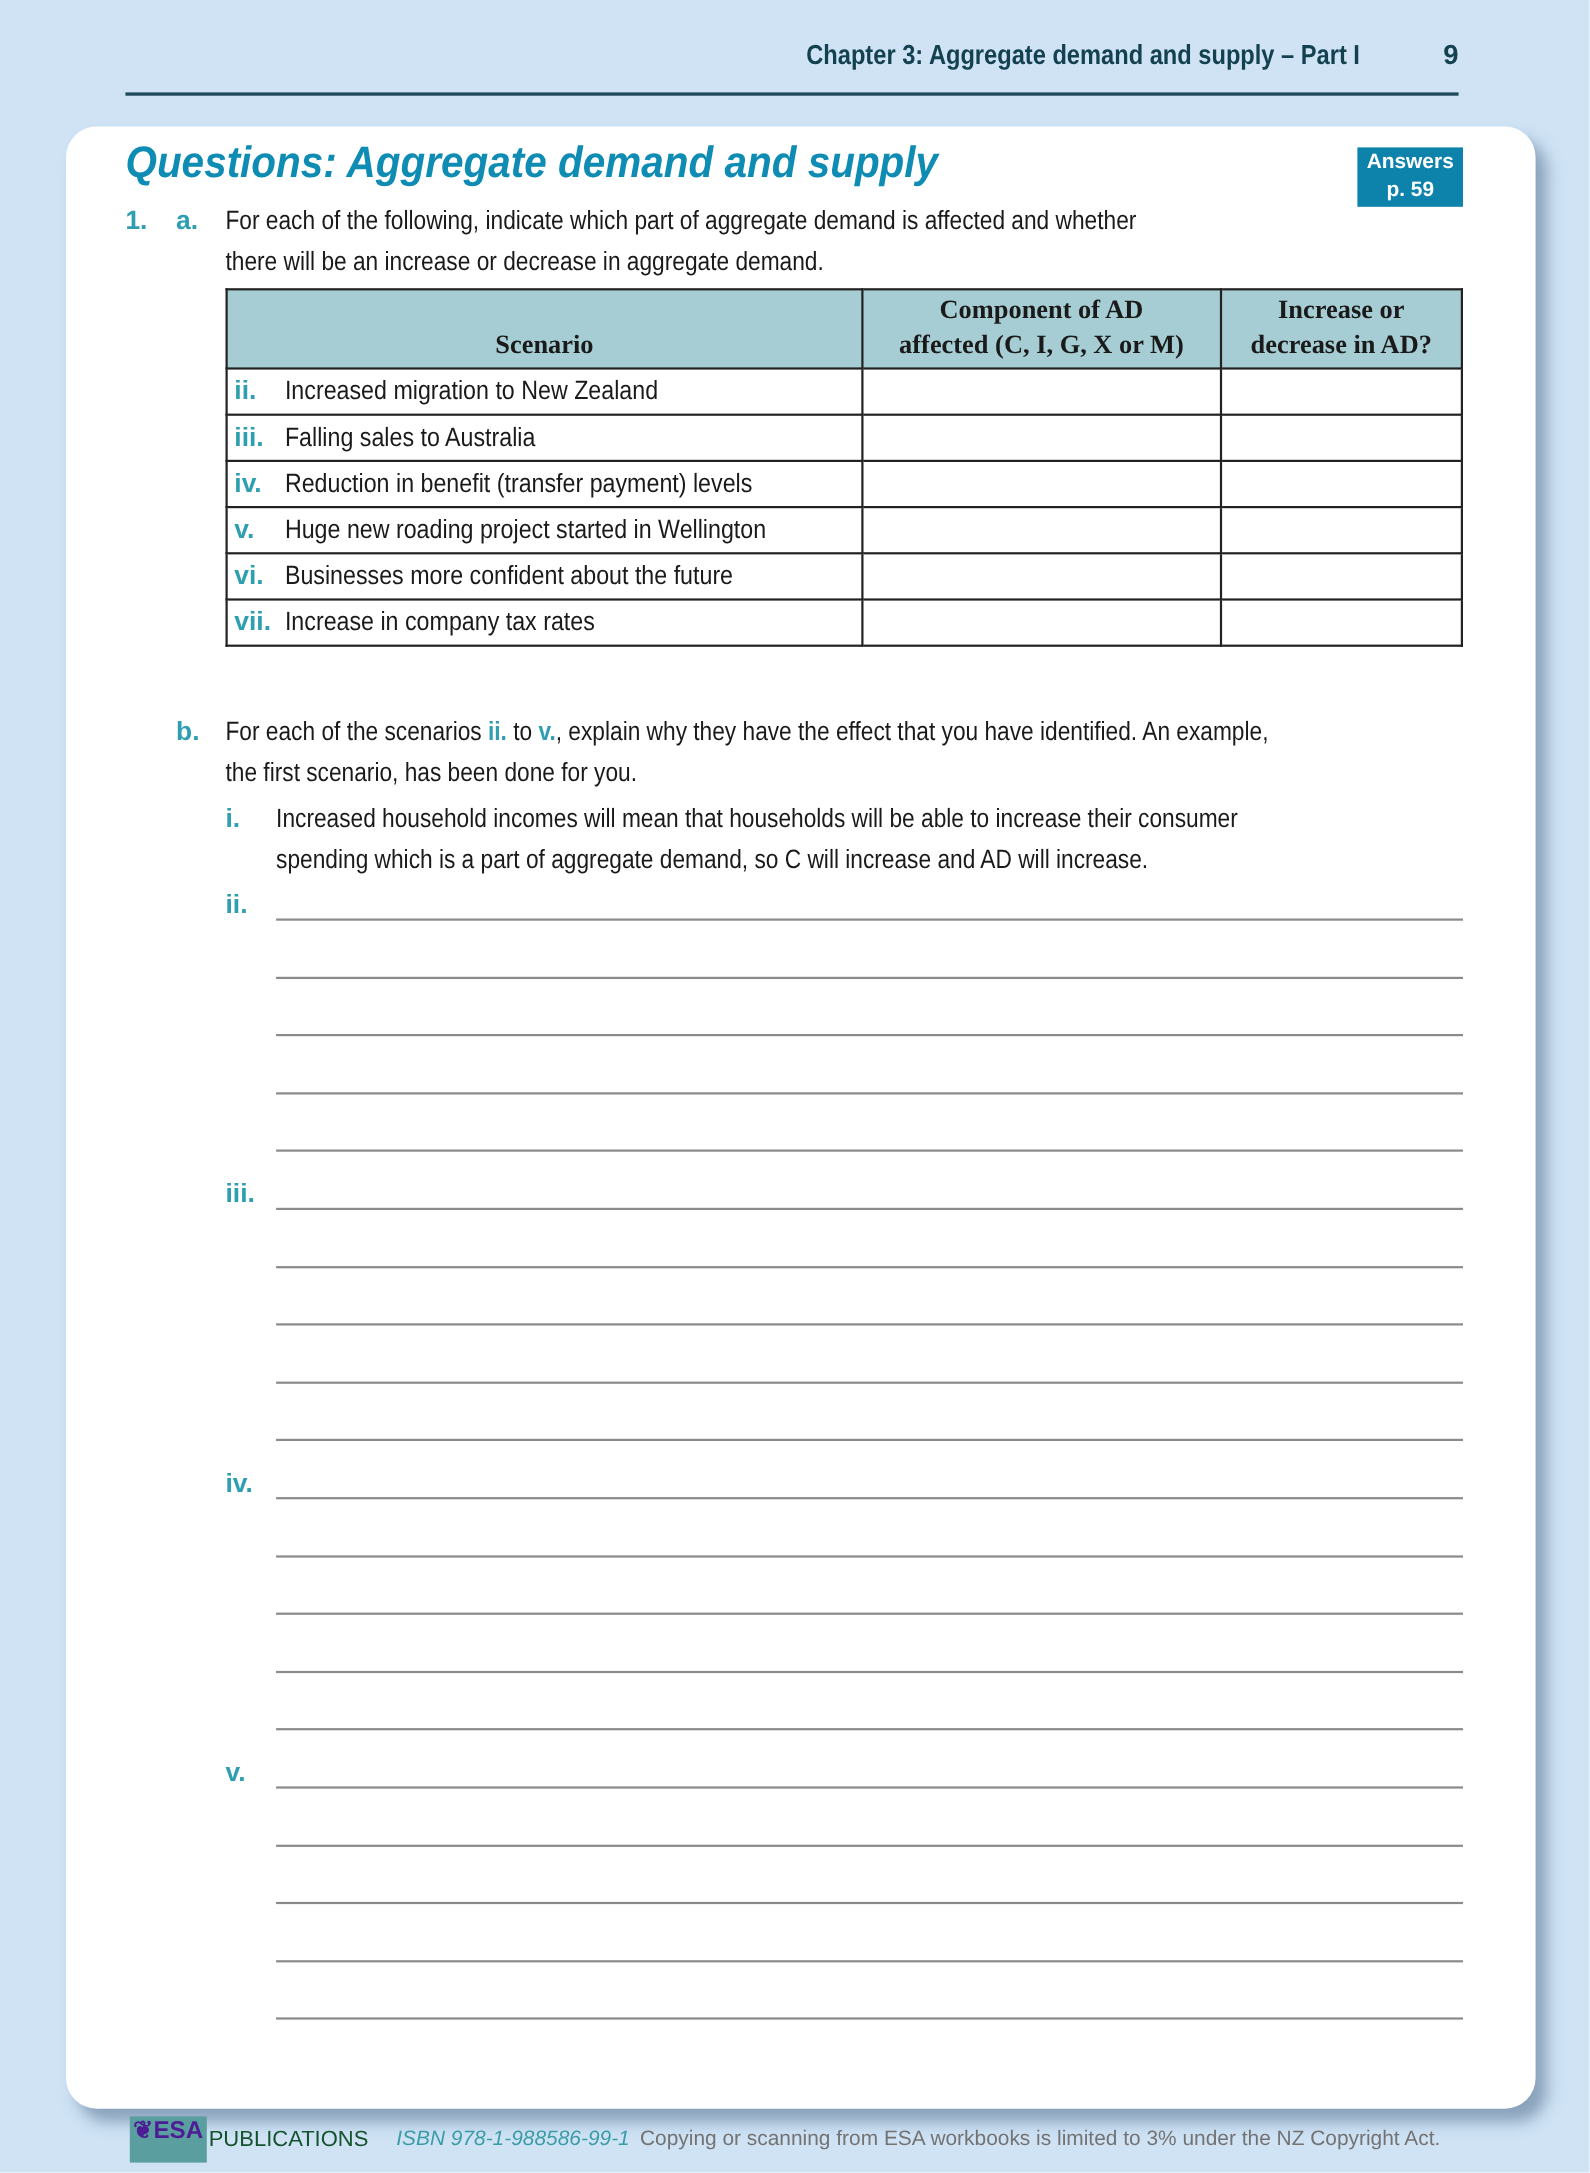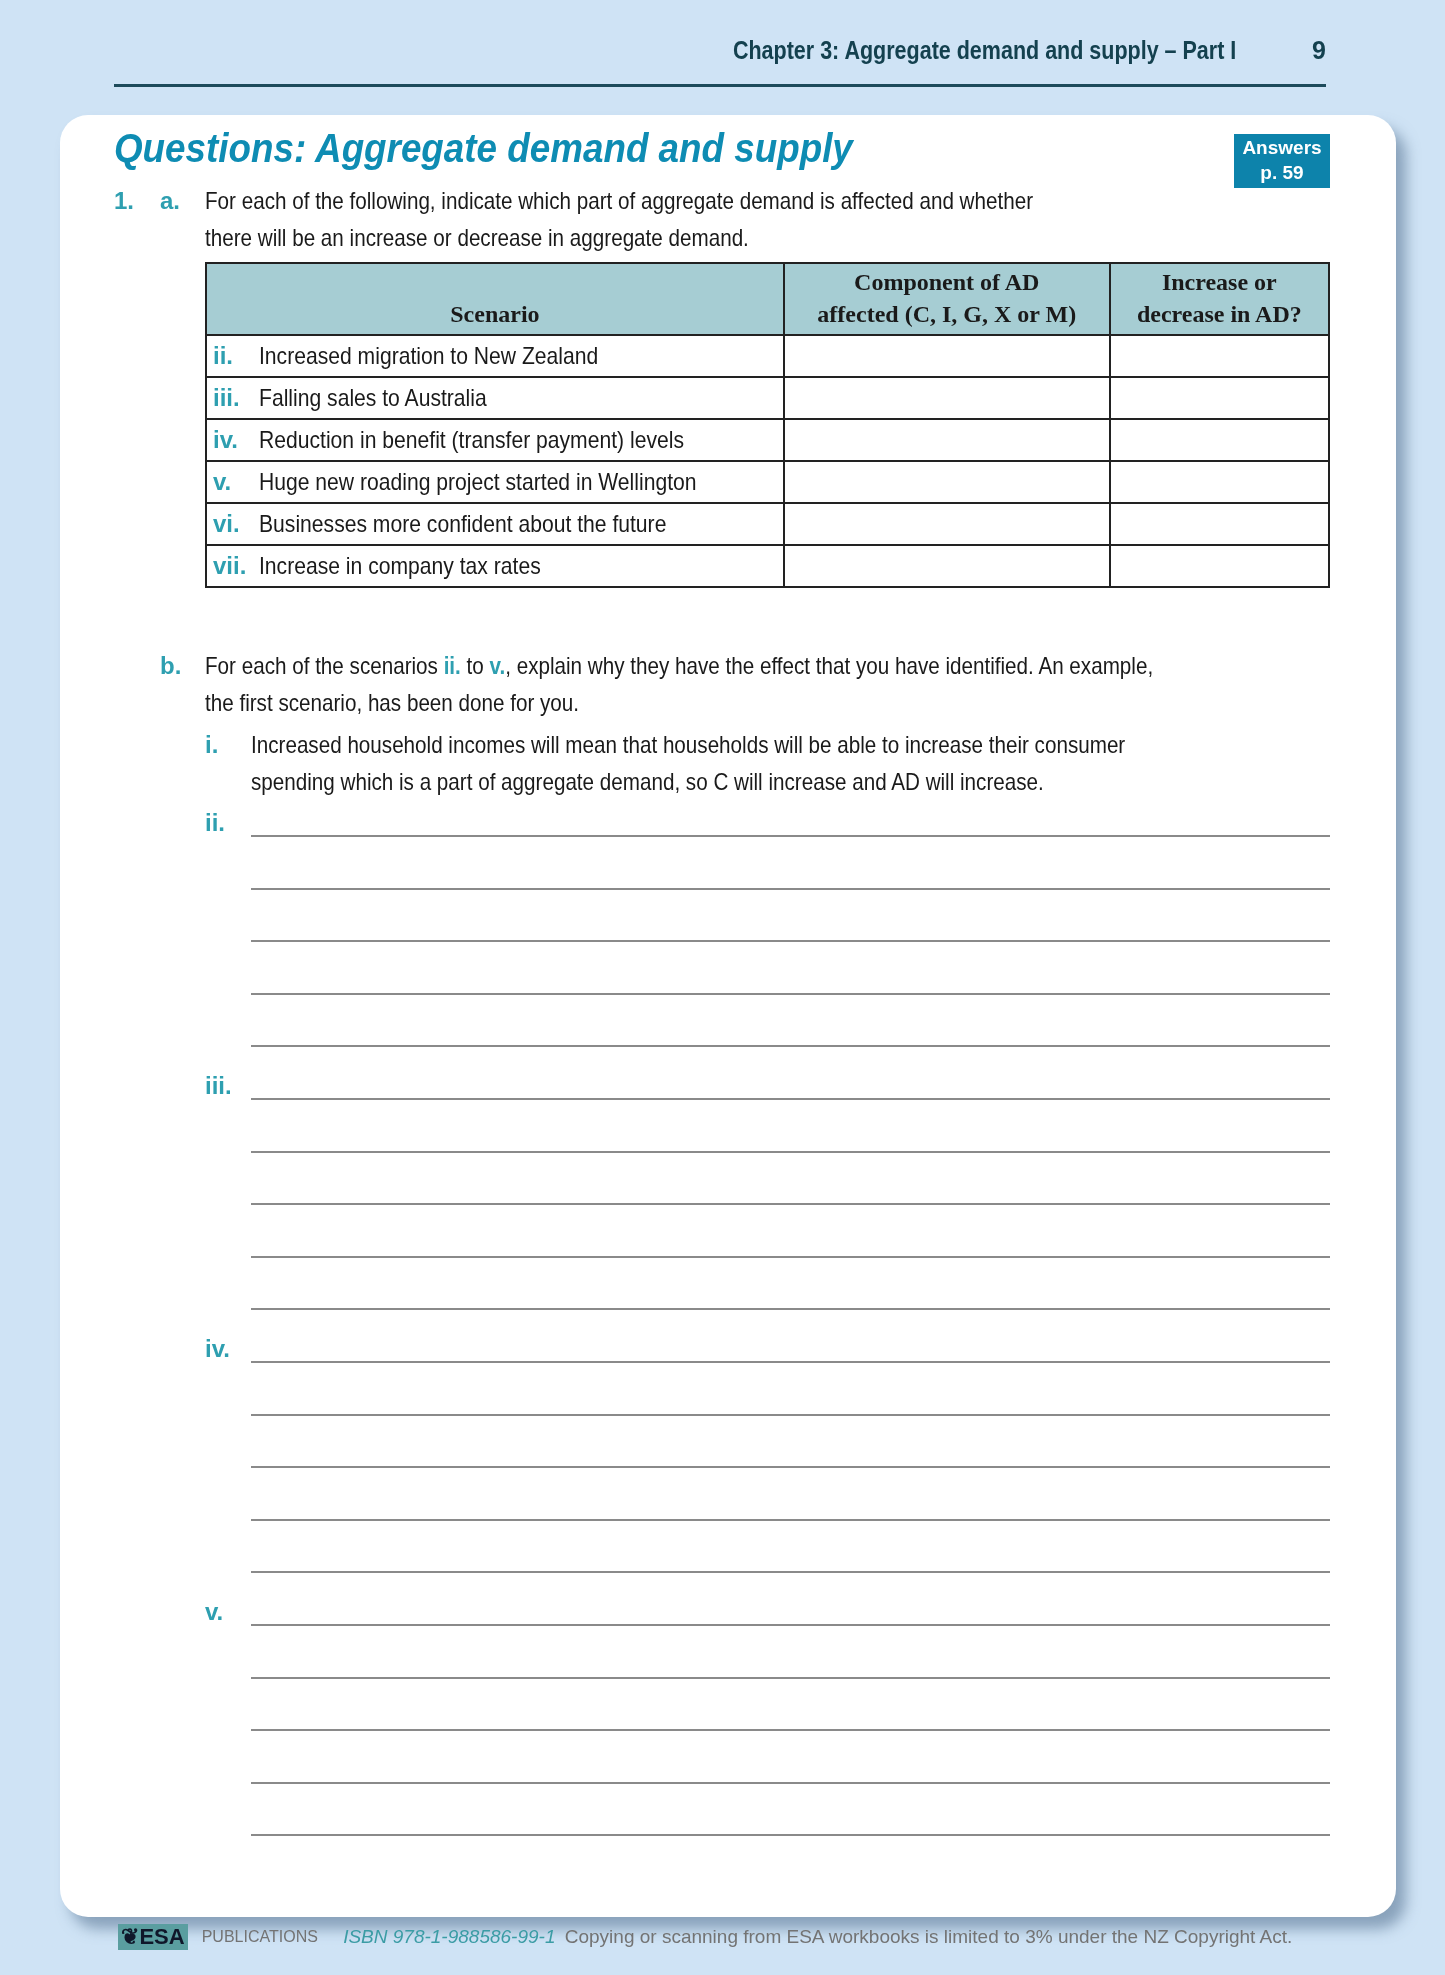--- a/index.html
+++ b/index.html
@@ -43,24 +43,24 @@
     line-height:32px; height:72px; box-sizing:border-box;font-family:Liberation Serif, serif;
   }
   table.ad td { border:2px solid #222; height:42px; padding:0 6px; box-sizing:border-box; white-space:nowrap; }
   table.ad td .rn { display:inline-block; width:46px; color:#2e9fb0; font-weight:bold; }
   .line { position:absolute; left:251px; width:1079px; height:0; border-top:2px solid #8a8a8a; }
   .label-b { position:absolute; font-size:24px; font-weight:bold; color:#2e9fb0; }
   .footer {
     position:absolute; left:118px; top:1924px; height:26px; white-space:nowrap; font-size:19px;
   }
   .esa-logo {
-    display:inline-block; background:#5a9ea0; color:#0f172a; font-weight:bold; font-size:22px;
-    padding:0 3px; height:26px; line-height:26px; vertical-align:middle;
+    display:inline-block; background:#5a9ea0; color:#4c1d95; font-weight:bold; font-size:22px;
+    padding:0 3px; height:42px; line-height:26px; vertical-align:middle;
   }
-  .pub { color:#737373; font-size:16px; vertical-align:middle; margin-left:14px; }
+  .pub { color:#14532d; font-size:20px; vertical-align:middle; margin-left:2px; }
   .isbn { color:#3b9ca5; font-style:italic; margin-left:20px; vertical-align:middle; }
   .copy { color:#737373; margin-left:4px; vertical-align:middle; }
 </style>
 </head>
 <body>
 
 <div class="running-head">
   <span class="chapter">Chapter 3: Aggregate demand and supply – Part I</span>
   <span class="pagenum">9</span>
 </div>

